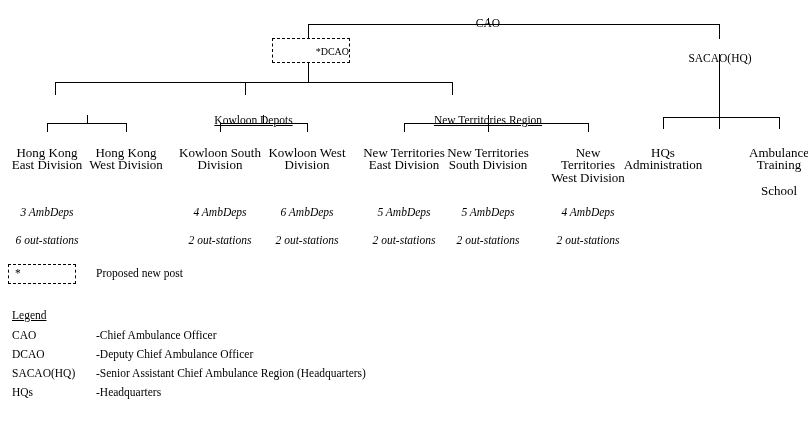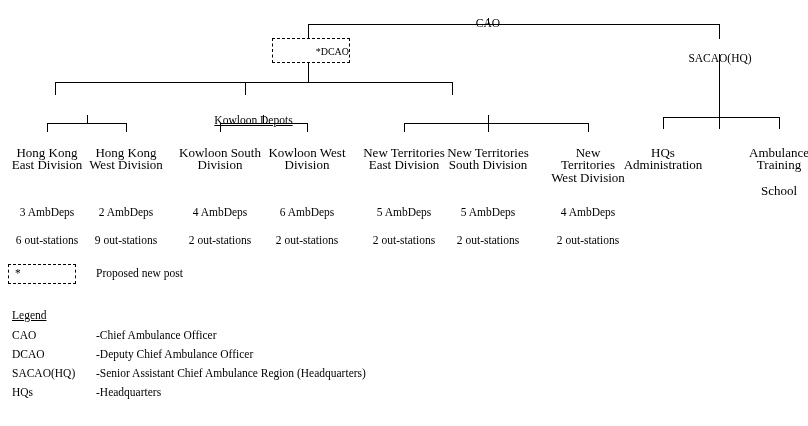--- a/index.html
+++ b/index.html
@@ -71,20 +71,21 @@
     position: absolute;
     width: 0;
     border-left: 1px solid #000000;
   }
   .stats {
     position: absolute;
     text-align: center;
     font-size: 11.5px;
     line-height: 14px;
     white-space: pre-line;
+    font-style: italic;
   }
   .legend-title {
     position: absolute;
     font-size: 11.5px;
     line-height: 13px;
     text-decoration: underline;
   }
   .legend-row {
     position: absolute;
     font-size: 11.5px;
@@ -140,20 +141,23 @@
   <div class="vline" style="left:719px; top:117px; height:12px;"></div>
   <div class="vline" style="left:779px; top:117px; height:12px;"></div>
 
   <div class="hline" style="left:55px; top:82px; width:398px;"></div>
   <div class="vline" style="left:55px; top:82px; height:13px;"></div>
   <div class="vline" style="left:245px; top:82px; height:13px;"></div>
   <div class="vline" style="left:452px; top:82px; height:13px;"></div>
 
   <div class="node underline-label" style="left:196px; top:101px; width:115px;">
     <span>Kowloon Depots</span>
+  </div>
+  <div class="node underline-label" style="left:418px; top:101px; width:140px;">
+    <span>New Territories Region</span>
   </div>
 
   <div class="vline" style="left:87px; top:115px; height:9px;"></div>
   <div class="hline" style="left:47px; top:123px; width:80px;"></div>
   <div class="vline" style="left:47px; top:123px; height:9px;"></div>
   <div class="vline" style="left:126px; top:123px; height:9px;"></div>
 
   <div class="vline" style="left:263px; top:115px; height:9px;"></div>
   <div class="hline" style="left:220px; top:123px; width:88px;"></div>
   <div class="vline" style="left:220px; top:123px; height:9px;"></div>
@@ -204,24 +208,20 @@
 Training</span>
   </div>
   <div class="node node-small" style="left:733px; top:172px; width:92px;">
     <span>School</span>
   </div>
 
   <div class="stats" style="left:7px; top:191px; width:80px;">
     <div>3 AmbDeps</div>
     <div>6 out-stations</div>
   </div>
-  <div class="stats" style="left:86px; top:191px; width:80px;">
-    <div>2 AmbDeps</div>
-    <div>9 out-stations</div>
-  </div>
   <div class="stats" style="left:180px; top:191px; width:80px;">
     <div>4 AmbDeps</div>
     <div>2 out-stations</div>
   </div>
   <div class="stats" style="left:267px; top:191px; width:80px;">
     <div>6 AmbDeps</div>
     <div>2 out-stations</div>
   </div>
   <div class="stats" style="left:364px; top:191px; width:80px;">
     <div>5 AmbDeps</div>

